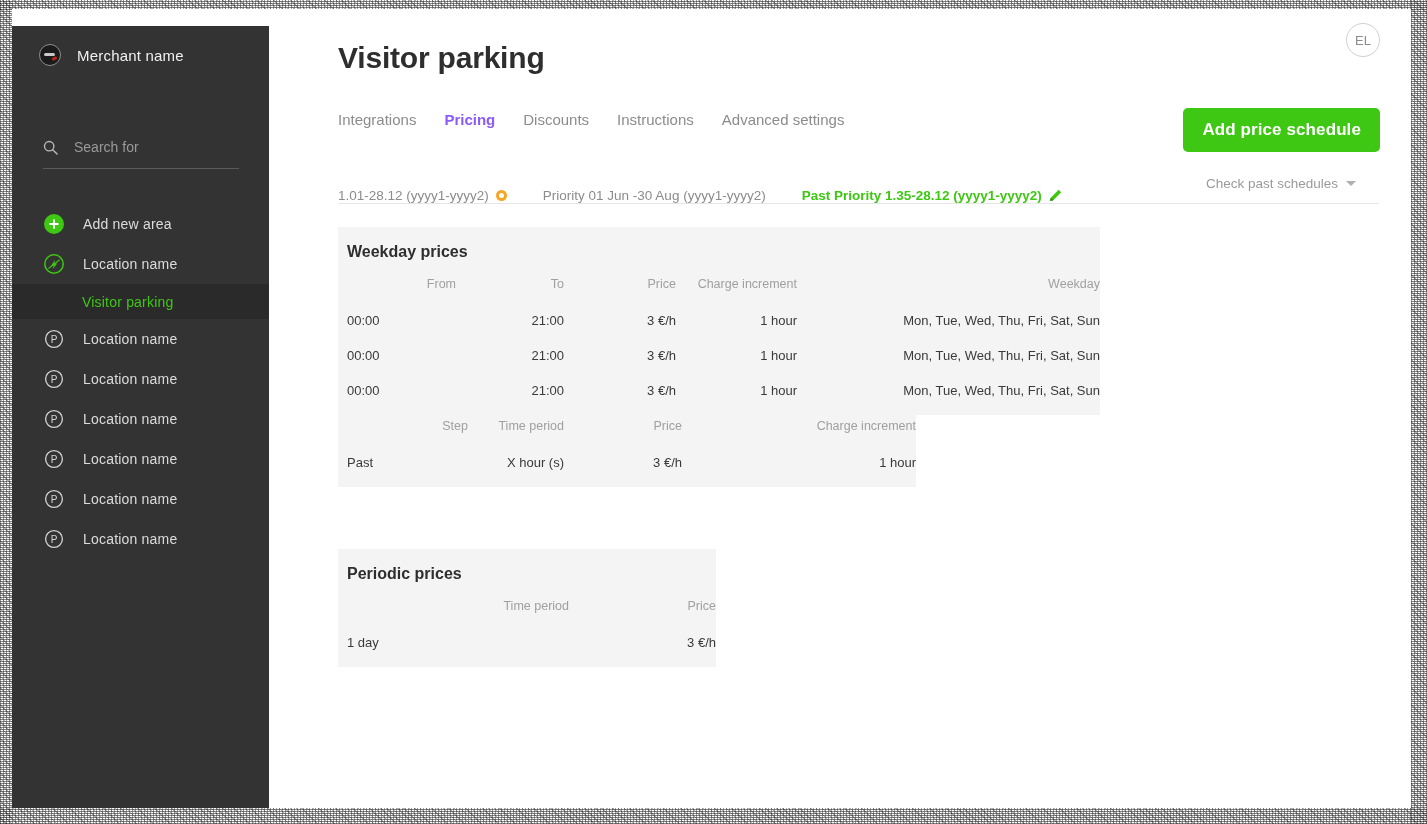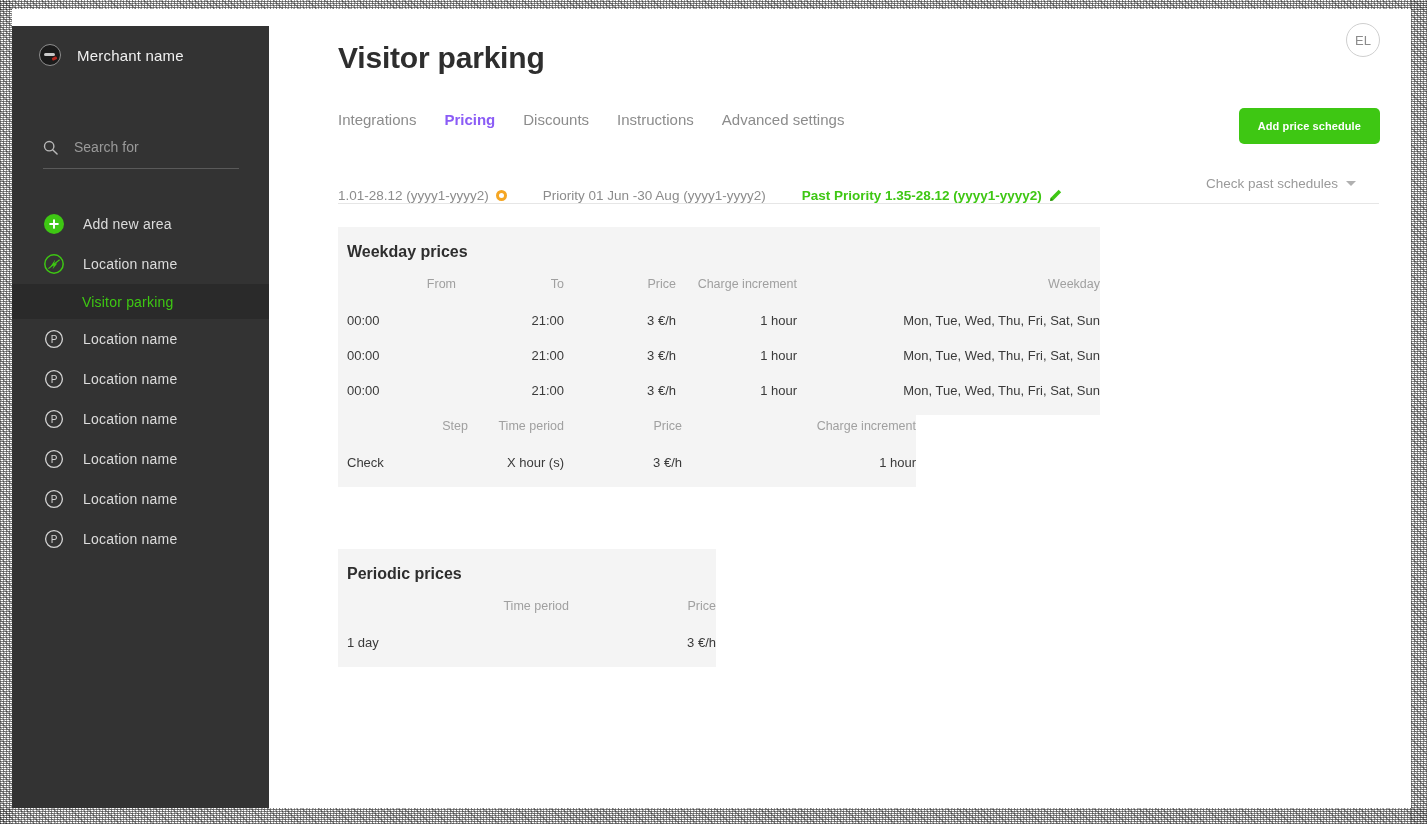--- a/index.html
+++ b/index.html
@@ -130,21 +130,21 @@
     display: flex; align-items: baseline; gap: 28px;
   }
   .tab { font-size: 15px; color: #8c8c8c; cursor: pointer; }
   .tab.active { color: #8b5cf6; font-weight: bold; }
 
   #add-btn {
     position: absolute; right: 31px; top: 99px;
     background: #3ec713; color: #ffffff;
     border: 0; border-radius: 5px;
     font-family: "Liberation Sans", sans-serif;
-    font-size: 11px; font-weight: bold;
+    font-size: 17px; font-weight: bold;
     padding: 12px 19px; cursor: pointer;
     letter-spacing: .1px;
   }
 
   
   #sched-row {
     position: absolute; left: 69px; top: 153px;
     width: 1041px; height: 42px;
     border-bottom: 1px solid #e6e6e6;
     display: flex; align-items: flex-end;
@@ -432,21 +432,21 @@
           <thead>
             <tr>
               <th>Step</th>
               <th>Time period</th>
               <th>Price</th>
               <th>Charge increment</th>
             </tr>
           </thead>
           <tbody>
             <tr class="body-row">
-              <td>Check</td>
+              <td>Past</td>
               <td class="num">X hour (s)</td>
               <td class="num">3 €/h</td>
               <td class="num">1 hour</td>
             </tr>
           </tbody>
         </table>
       </div>
 
       <div class="panel" id="panel-periodic">
         <div class="panel-title">Periodic prices</div>

